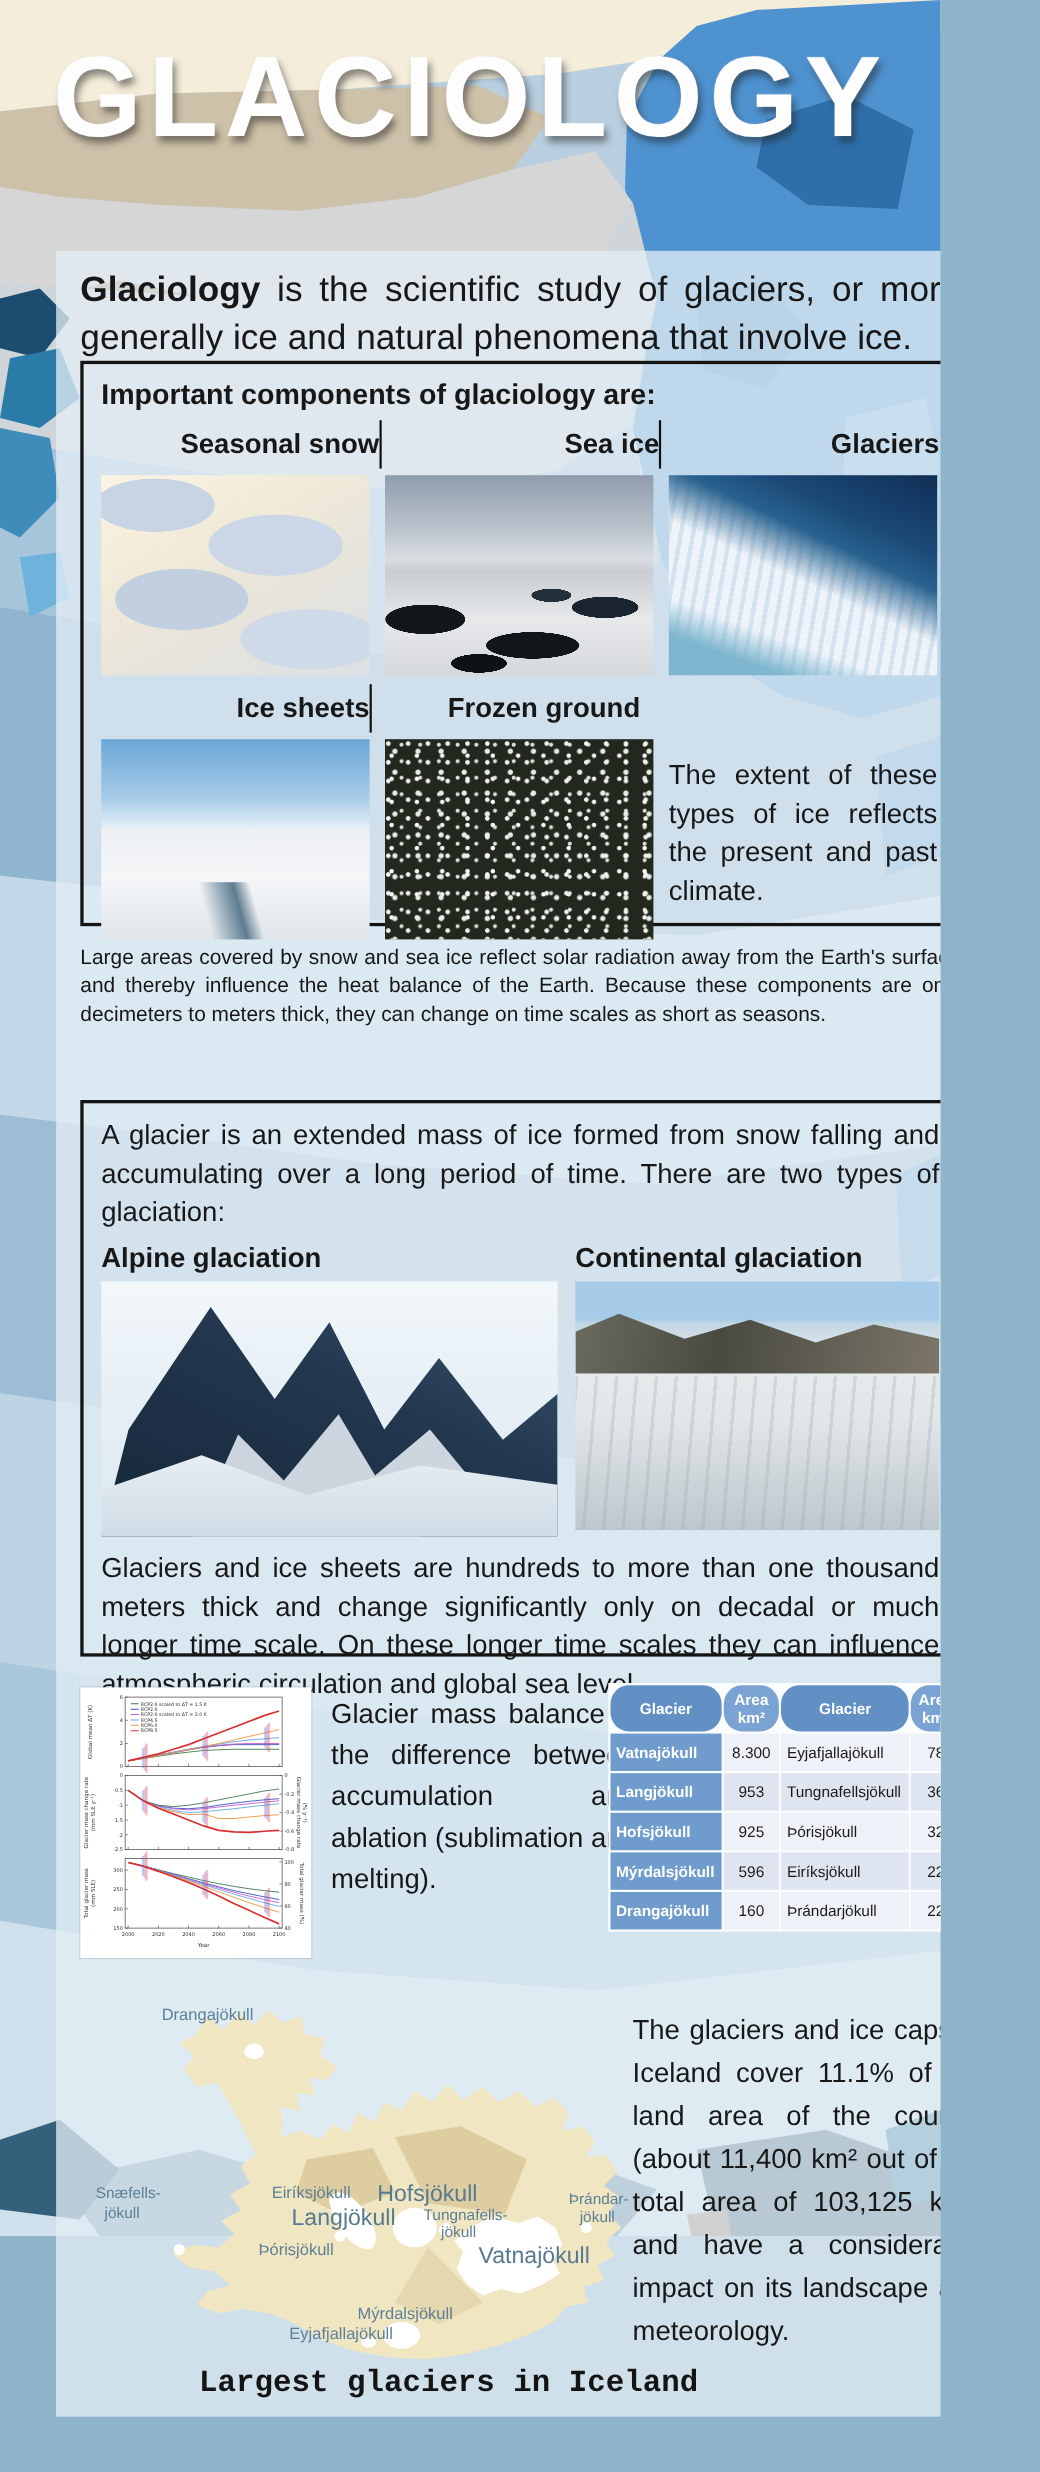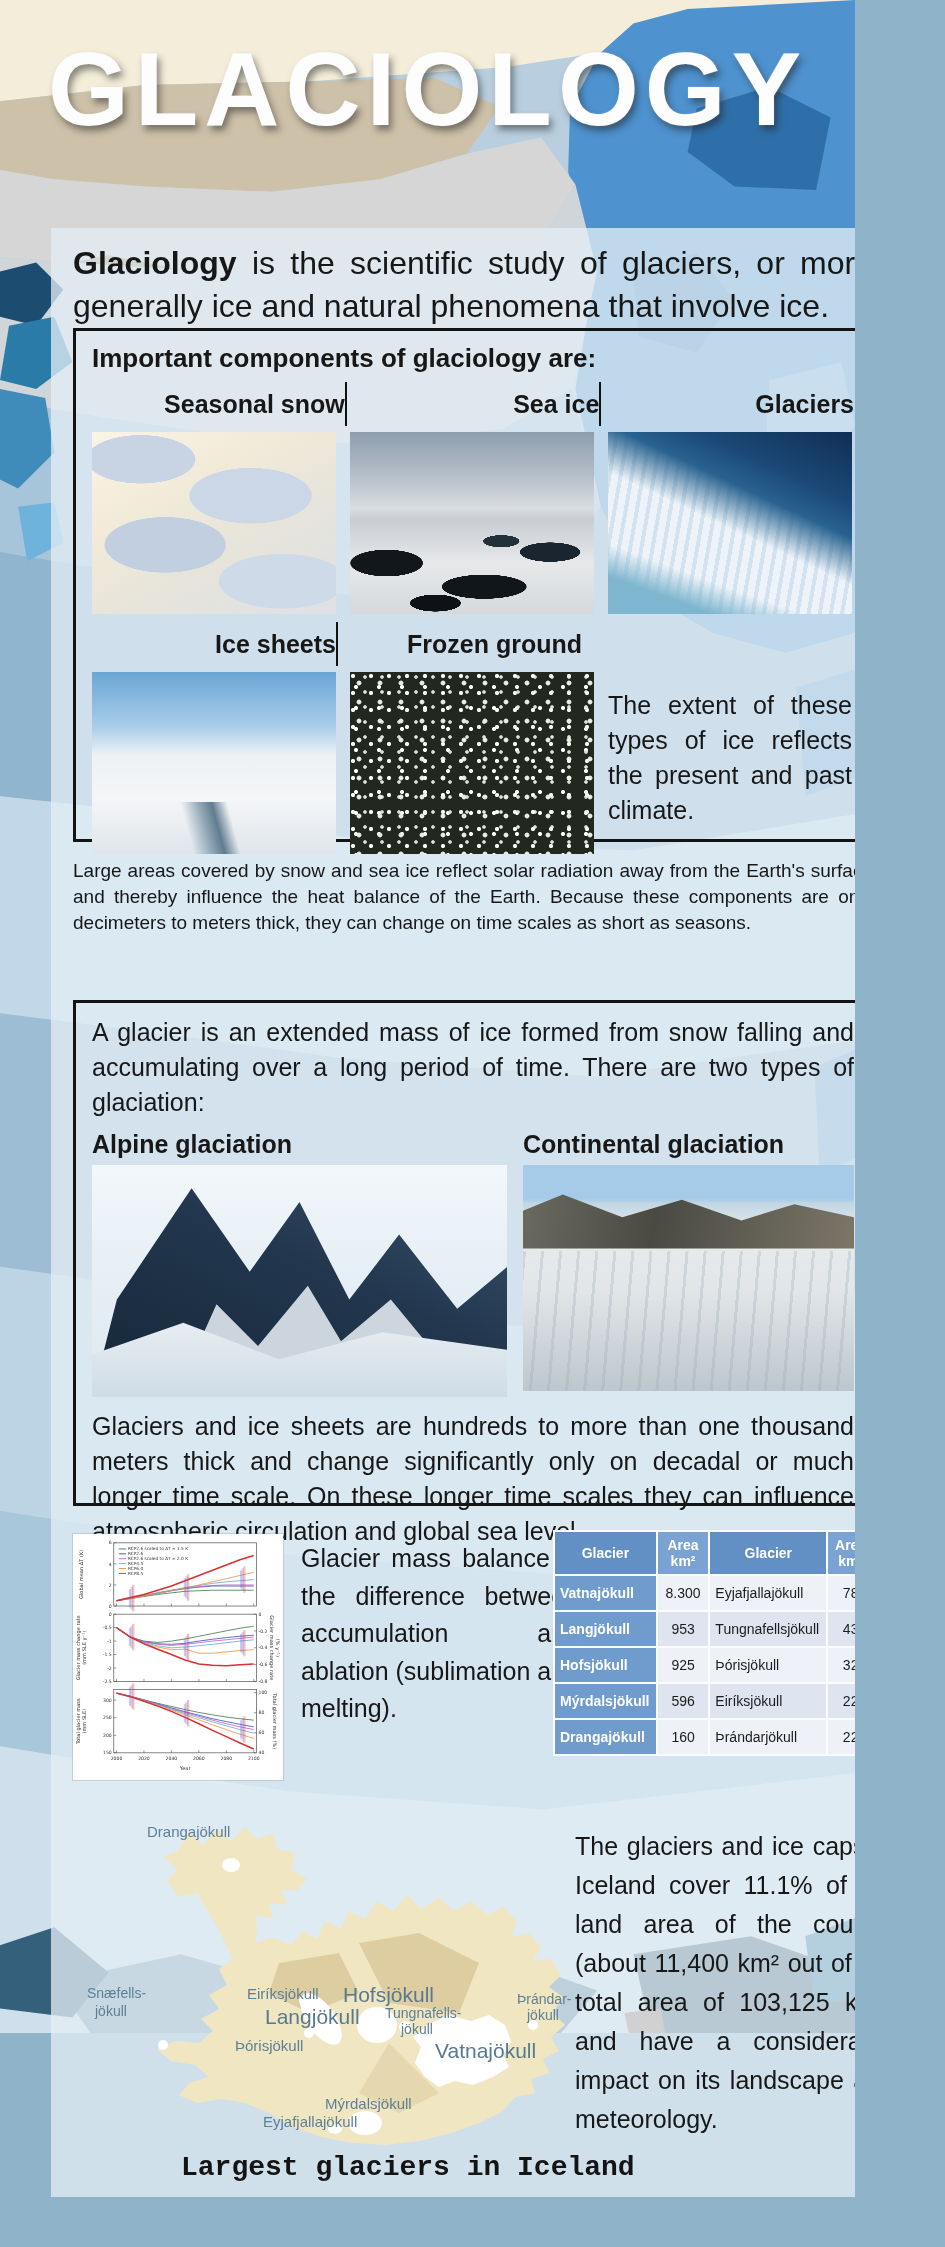--- a/index.html
+++ b/index.html
@@ -77,21 +77,21 @@
   .box2 .tb{margin-top:12px;}
   .figrow{position:absolute;left:22px;right:22px;top:1300px;height:260px;}
   .chartcard{position:absolute;left:0;top:6px;width:210px;height:246px;background:#fff;
              box-shadow:0 0 0 1px rgba(120,130,140,.25);}
   .chartcard svg{display:block;width:100%;height:100%;}
   .mbtext{position:absolute;left:228px;top:12px;width:278px;margin:0;
           font-size:25px;line-height:1.5;text-align:justify;}
   .gtable{position:absolute;left:480px;top:2px;width:322px;border-collapse:separate;
           border-spacing:2px;background:#fbfcfe;}
   .gtable th{background:#6290c5;color:#fff;font-size:14px;font-weight:bold;
-             padding:5px 3px;line-height:1.15;vertical-align:middle;}
+             padding:5px 3px;line-height:1.15;vertical-align:middle;border-radius:17px;}
   .gtable th:nth-child(2),.gtable th:nth-child(4){background:#7aa2d2;}
   .gtable td{font-size:14px;padding:9px 5px;vertical-align:middle;}
   .gtable td.name{background:#6f9bcd;color:#fff;font-weight:bold;text-align:left;}
   .gtable td.val{color:#1b1b1b;text-align:center;}
   .gtable td.n2{text-align:left;}
   .gtable tr.odd td.val{background:#eef1f8;}
   .gtable tr.even td.val{background:#dee5f1;}
   .mapsec{position:absolute;left:0;right:0;top:1565px;height:372px;}
   .map{position:absolute;left:8px;top:0;width:524px;height:366px;}
   .map svg{position:absolute;inset:0;}
@@ -352,21 +352,21 @@
           <tr class="odd">
             <td class="name">Vatnajökull</td>
             <td class="val">8.300</td>
             <td class="val n2">Eyjafjallajökull</td>
             <td class="val">78</td>
           </tr>
           <tr class="even">
             <td class="name">Langjökull</td>
             <td class="val">953</td>
             <td class="val n2">Tungnafellsjökull</td>
-            <td class="val">43</td>
+            <td class="val">36</td>
           </tr>
           <tr class="odd">
             <td class="name">Hofsjökull</td>
             <td class="val">925</td>
             <td class="val n2">Þórisjökull</td>
             <td class="val">32</td>
           </tr>
           <tr class="even">
             <td class="name">Mýrdalsjökull</td>
             <td class="val">596</td>

